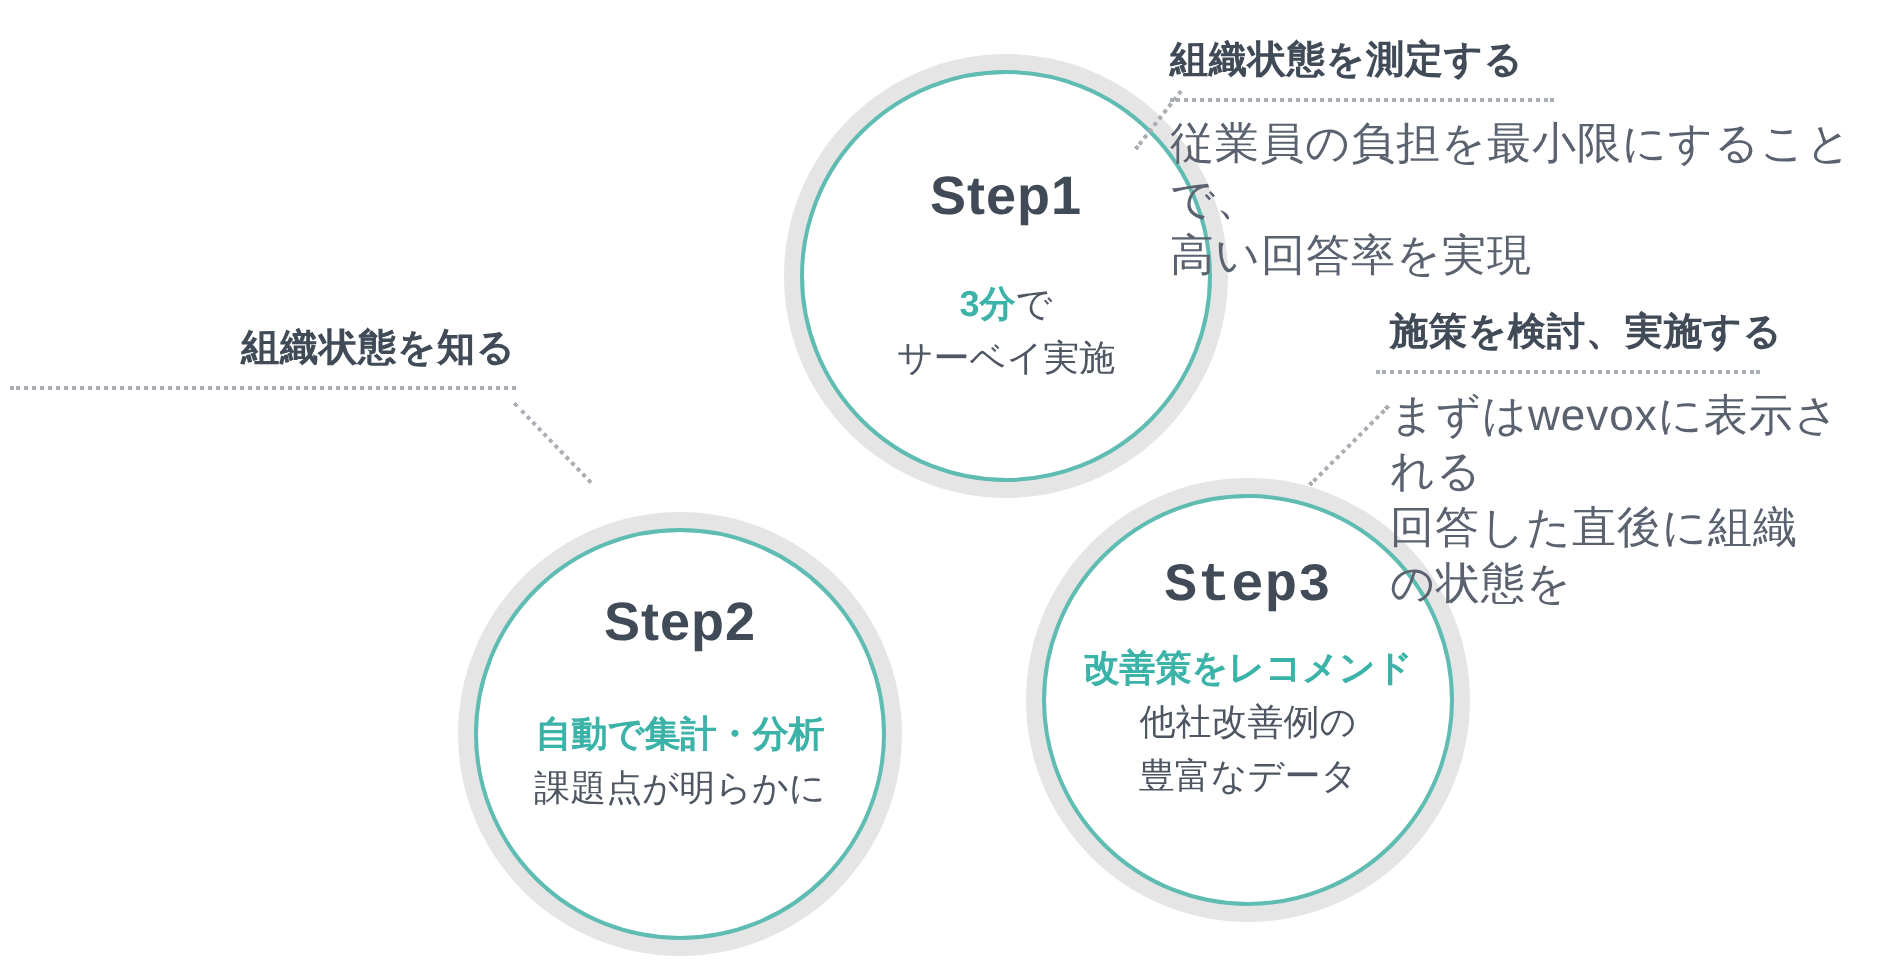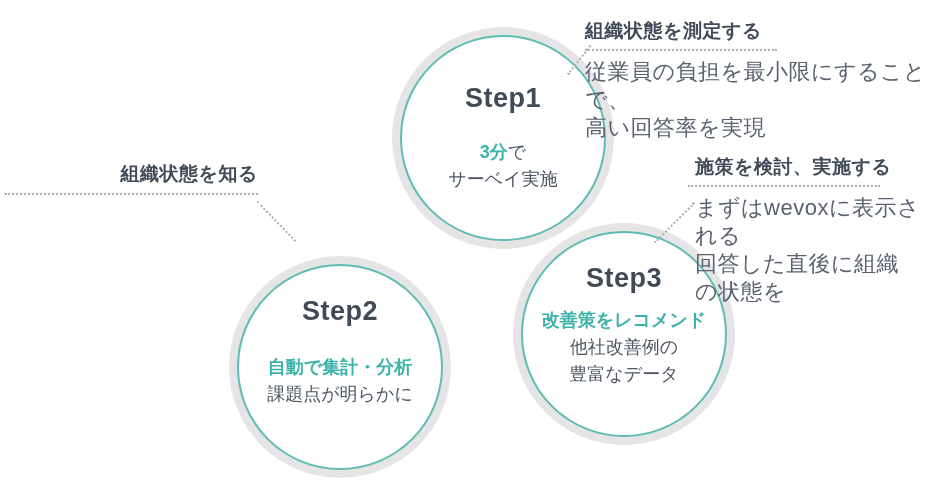--- a/index.html
+++ b/index.html
@@ -29,21 +29,21 @@
   .circle {
     position: absolute;
     width: 206px; height: 206px;
     border-radius: 50%;
     background: #fff;
     border: 2px solid var(--teal-border);
     box-shadow: 0 0 0 8px var(--ring-gray);
   }
   .circle-step1 { left: 400px; top: 35px; }
   .circle-step2 { left: 237px; top: 264px; }
-  .circle-step3 { left: 521px; top: 231px; }
+  .circle-step3 { left: 521px; top: 247px; font-family: Liberation Mono, monospace; }
 
   .circle-content {
     position: absolute; inset: 0;
     display: flex; flex-direction: column;
     align-items: center; text-align: center;
   }
   .circle-step1 .circle-content { padding-top: 44px; }
   .circle-step2 .circle-content { padding-top: 28px; }
   .circle-step3 .circle-content { padding-top: 28px; }
 

